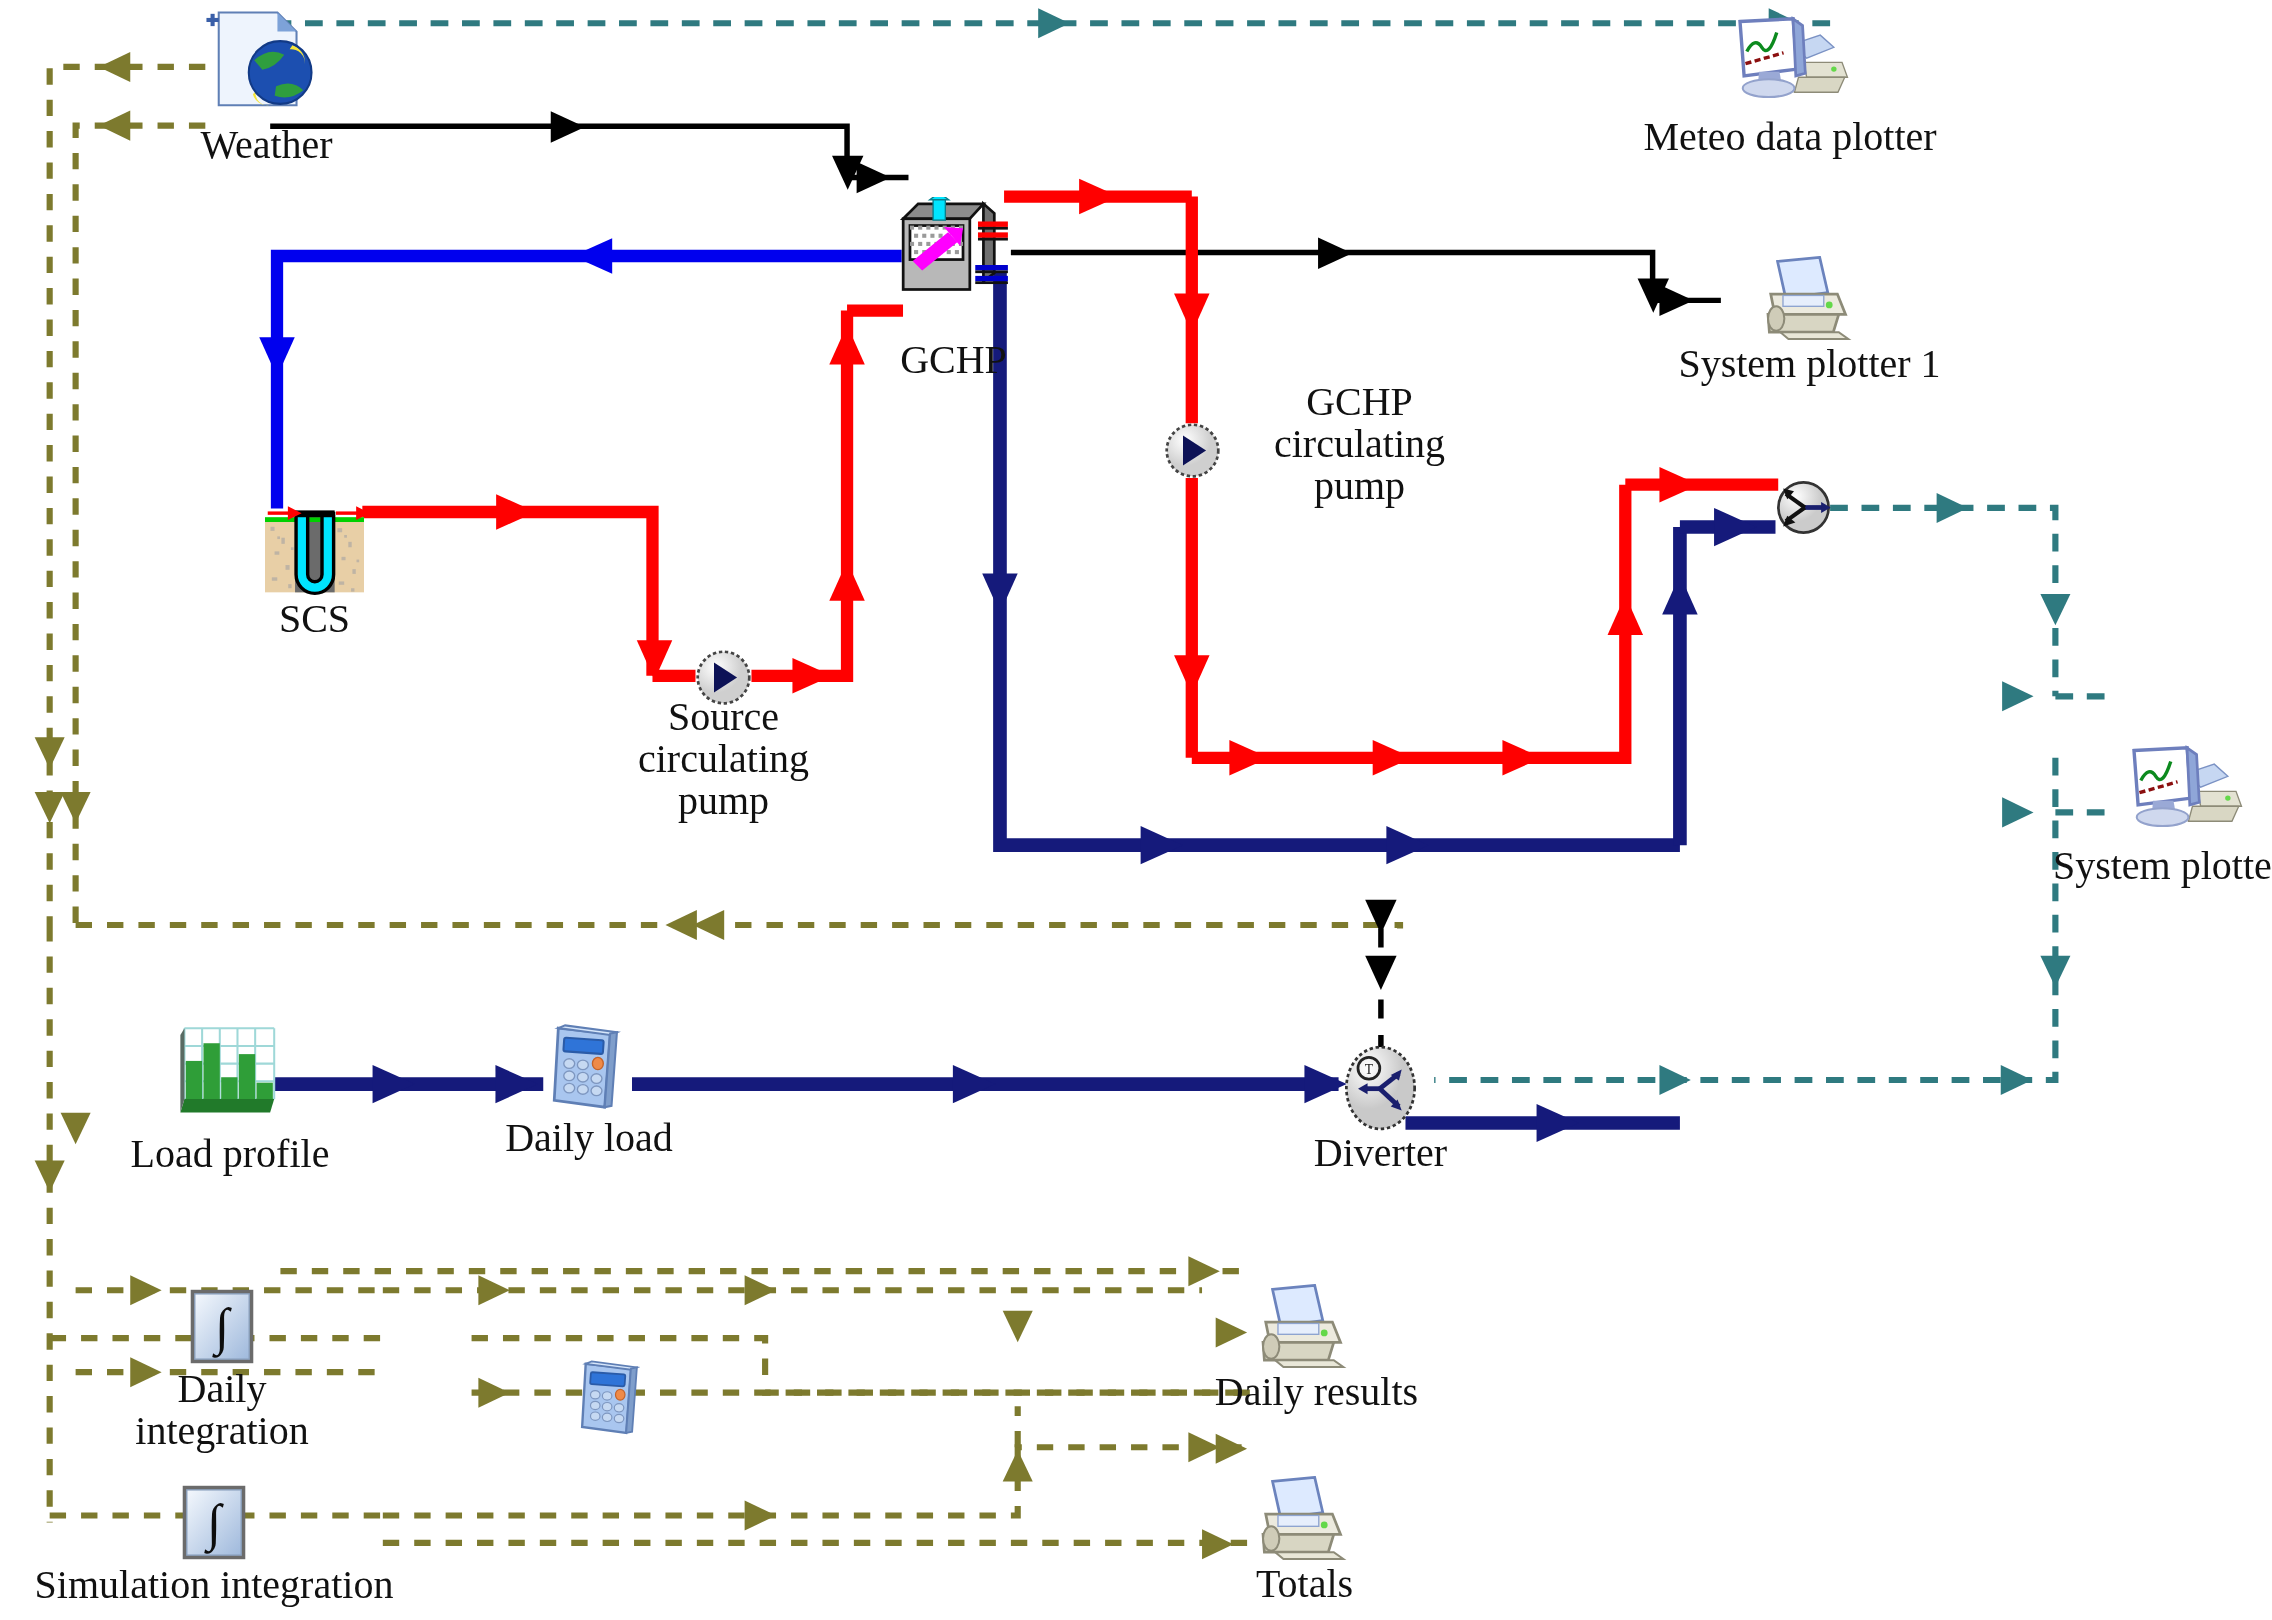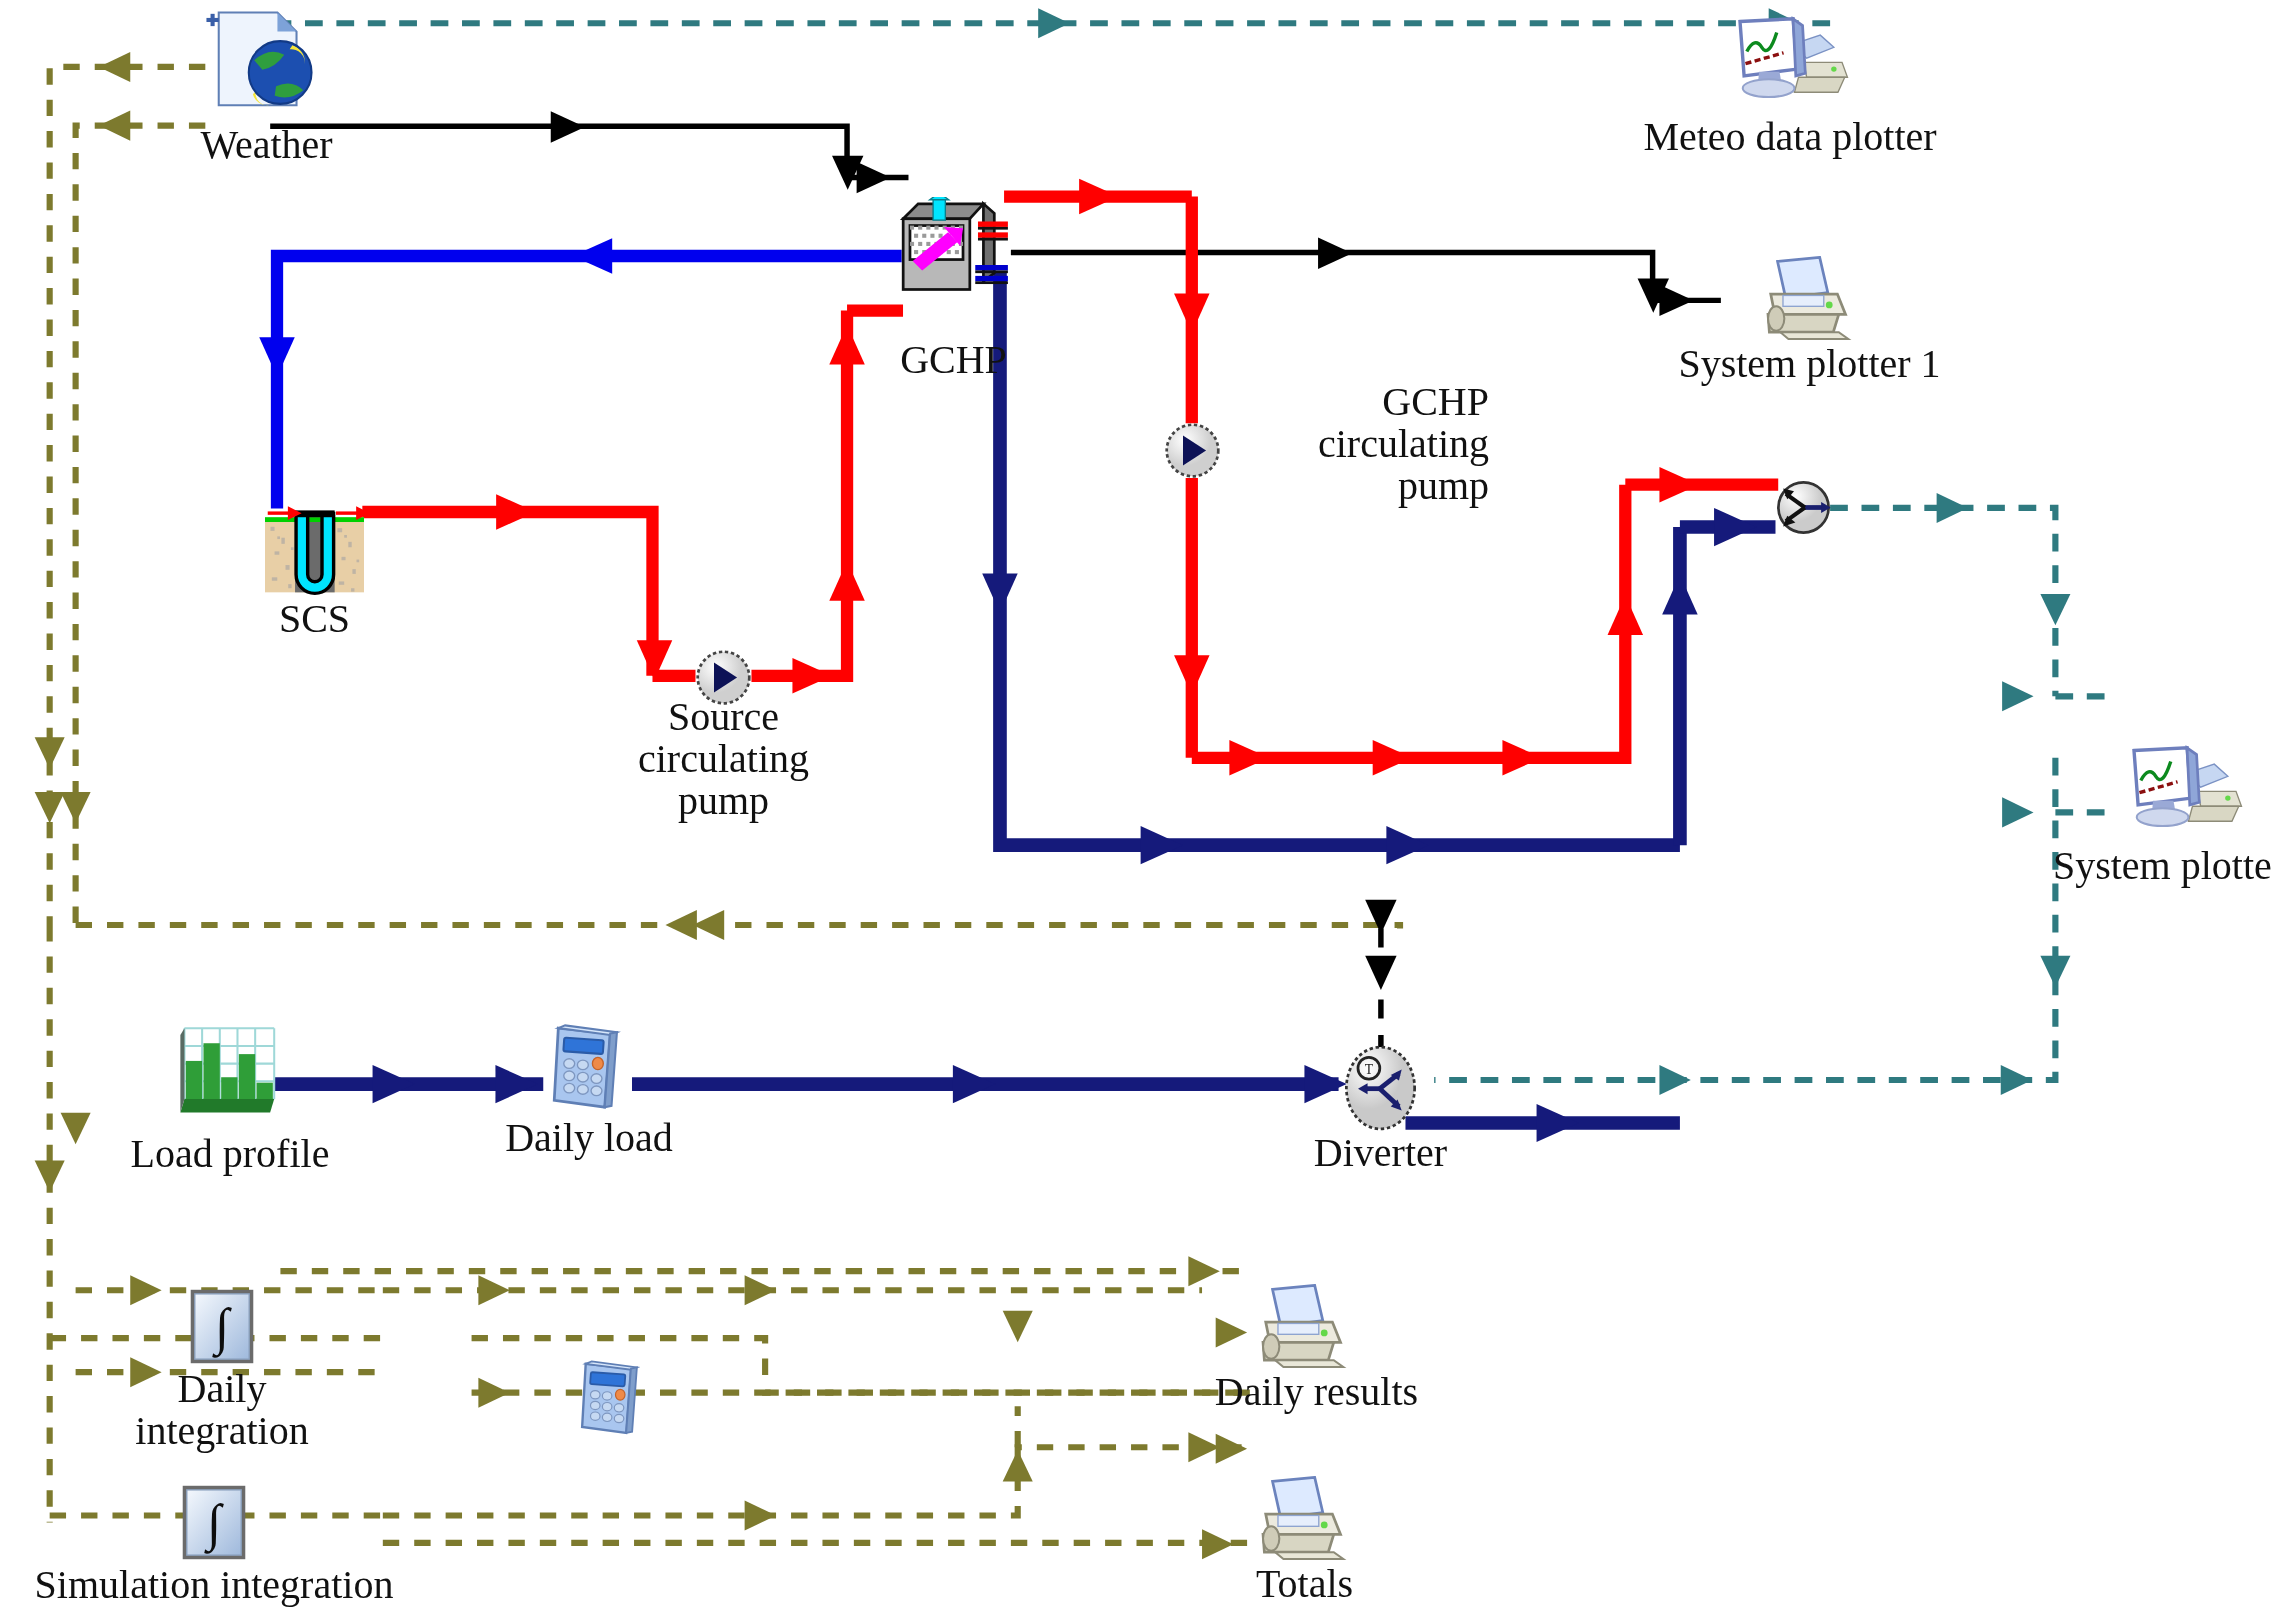--- a/index.html
+++ b/index.html
@@ -307,21 +307,21 @@
     <svg class="icon" width="57" height="57" viewBox="0 0 84 84">
       <defs>
           <radialGradient id="pg2" cx="35%" cy="30%">
             <stop offset="0%" stop-color="#ffffff"></stop>
             <stop offset="100%" stop-color="#cfcfcf"></stop>
           </radialGradient>
         </defs>
       <circle cx="42" cy="42" r="38" fill="url(#pg2)" stroke="#444" stroke-width="4" stroke-dasharray="5 4"></circle>
       <path d="M28 20 l34 22 l-34 22 z" fill="#0d1256"></path>
     </svg>
-    <div class="lbl" style="left:66px;top:-41px;transform:none;white-space:normal;width:259px;text-align:right;">GCHP circulating pump</div>
+    <div class="lbl" style="left:66px;top:-41px;transform:none;white-space:normal;width:259px;text-align:center;">GCHP circulating pump</div>
   </div>
 
   <div class="node" style="left:1775px;top:479px;width:57px;height:57px;">
     <svg class="icon" width="57" height="57" viewBox="0 0 84 84">
       <defs>
           <radialGradient id="mg1" cx="35%" cy="28%">
             <stop offset="0%" stop-color="#ffffff"></stop>
             <stop offset="100%" stop-color="#cbcbcb"></stop>
           </radialGradient>
         </defs>

